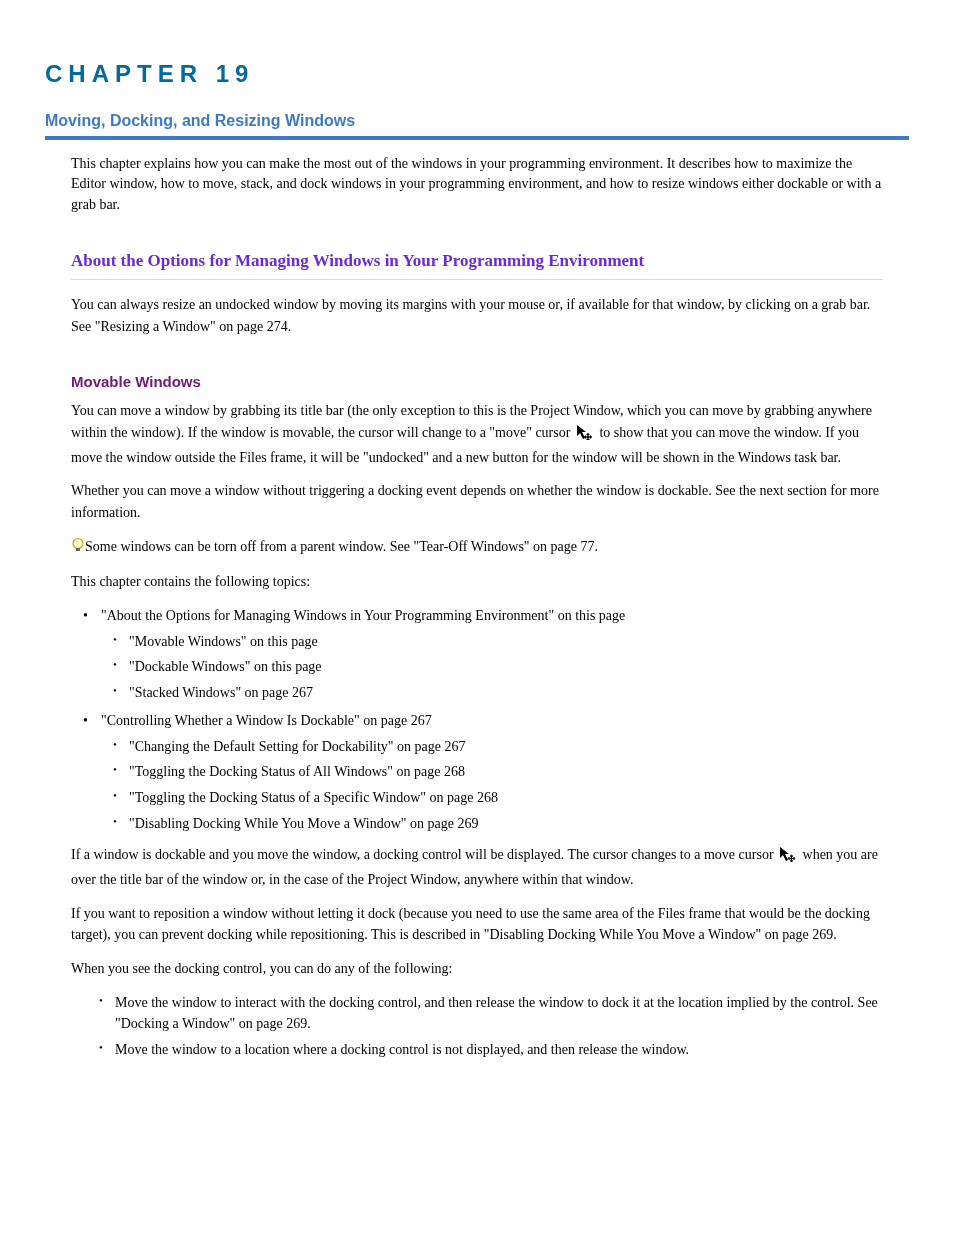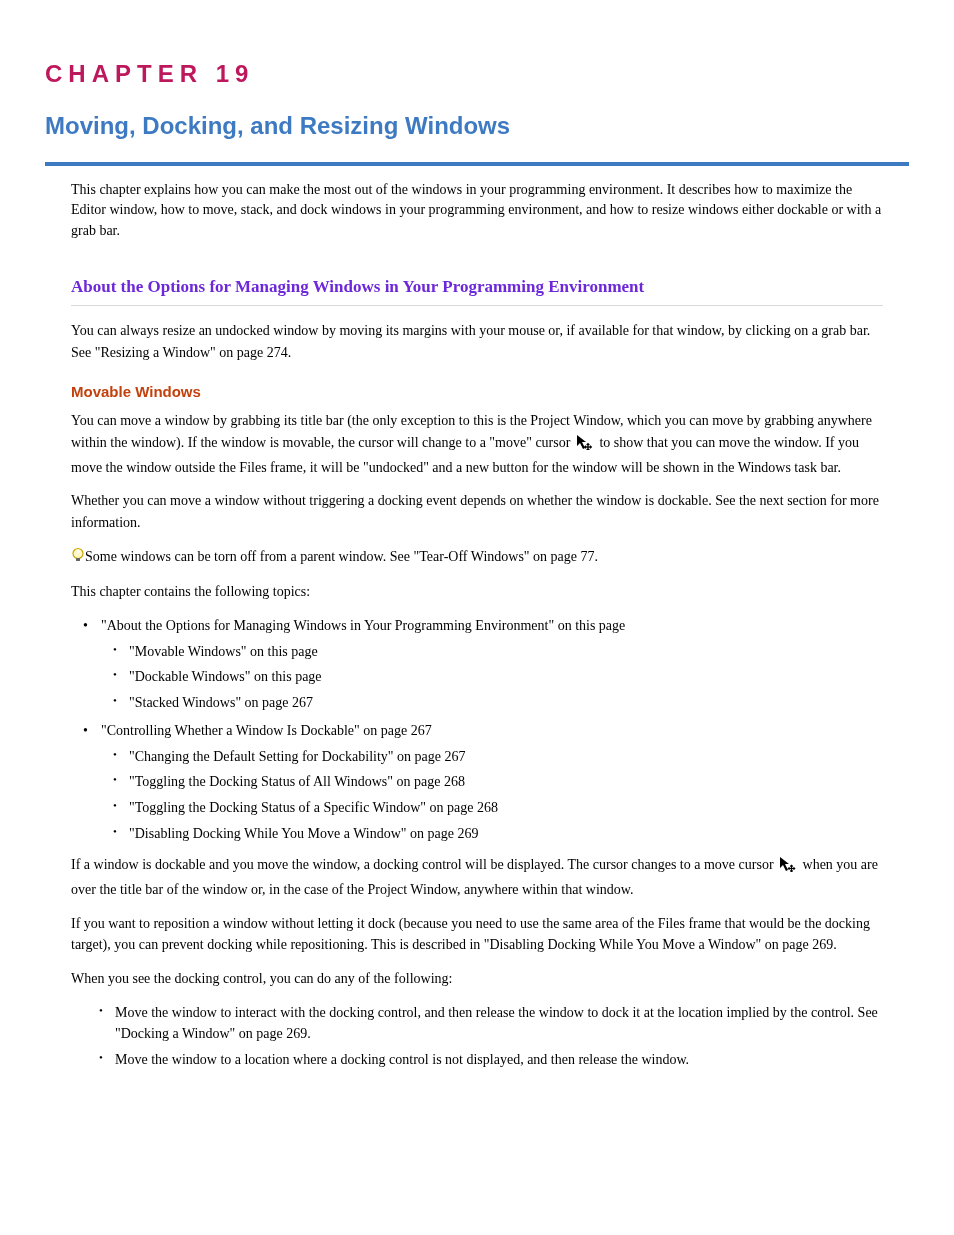--- a/index.html
+++ b/index.html
@@ -13,30 +13,30 @@
   }
   .page {
     padding: 60px 45px 40px 45px;
     position: relative;
     height: 100%;
   }
   .chapter-label {
     font-family: Verdana, Arial, sans-serif;
     font-size: 24px;
     font-weight: bold;
-    color: #be185d;
+    color: #0369a1;
     letter-spacing: 6px;
     margin-bottom: 24px;
   }
   .chapter-title {
     font-family: Verdana, Arial, sans-serif;
-    font-size: 24px;
+    font-size: 16px;
     font-weight: bold;
     color: #3e7ac2;
-    margin-bottom: 22px;
+    margin-bottom: 6px;
   }
   .blue-rule {
     height: 4px;
     background: #3e7ac2;
     width: 100%;
     margin-bottom: 14px;
   }
   .body {
     padding: 0 26px;
   }
@@ -56,23 +56,23 @@
   }
   .para {
     font-size: 14px;
     line-height: 1.55;
     margin-bottom: 12px;
   }
   .subhead {
     font-family: Verdana, Arial, sans-serif;
     font-size: 15px;
     font-weight: bold;
-    margin-top: 20px;
+    margin-top: 36px;
     margin-bottom: 10px;
-    color: #c2410c;
+    color: #701a75;
   }
   .move-cursor-icon, .move-cursor-icon-small {
     display: inline-block;
     vertical-align: -3px;
     margin: 0 2px;
   }
   .tip-row {
     display: flex;
     align-items: flex-start;
     margin: 10px 0 14px 0;

